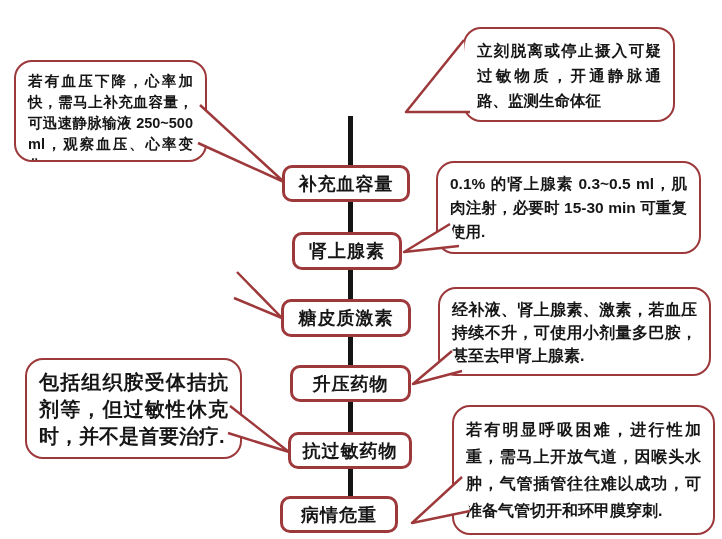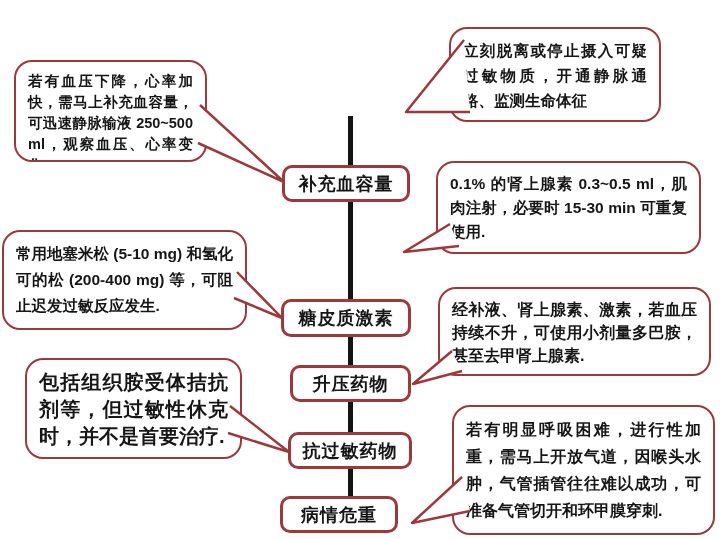--- a/index.html
+++ b/index.html
@@ -48,21 +48,21 @@
     box-sizing: border-box;
     background: #ffffff;
     border: 2.5px solid #9d383b;
     border-radius: 18px;
     padding: 9px 12px;
     font-weight: 700; color: #161616;
     text-align: justify;
     z-index: 2;
     overflow: hidden;
   }
-  .c-r1 { left: 449px; top:  27px; width: 212px; height:  95px; font-size: 15.5px; line-height: 25px; }
+  .c-r1 { left: 463px; top:  27px; width: 212px; height:  95px; font-size: 15.5px; line-height: 25px; }
   .c-l1 { left:  14px; top:  60px; width: 193px; height: 102px; font-size: 14.5px; line-height: 21px; }
   .c-r2 { left: 436px; top: 161px; width: 265px; height:  93px; font-size: 15.5px; line-height: 24px; }
   .c-l2 { left:   2px; top: 230px; width: 245px; height: 100px; font-size: 15.5px; line-height: 26px; }
   .c-r3 { left: 438px; top: 287px; width: 273px; height:  89px; font-size: 16px; line-height: 23px; }
   .c-l3 { left:  25px; top: 358px; width: 217px; height: 101px; font-size: 20px;   line-height: 27px; }
   .c-r4 { left: 452px; top: 405px; width: 263px; height: 130px; font-size: 16px;   line-height: 27px; }
 
   
   .tails {
     position: absolute; left: 0; top: 0;
@@ -77,36 +77,34 @@
   }
 </style>
 </head>
 <body>
 
 <div id="canvas">
 
   <div class="vline"></div>
 
   <div class="node n1">补充血容量</div>
+  <div class="node n2">肾上腺素</div>
   <div class="node n3">糖皮质激素</div>
   <div class="node n4">升压药物</div>
   <div class="node n5">抗过敏药物</div>
   <div class="node n6">病情危重</div>
 
   <div class="callout c-r1">
     <span>立刻脱离或停止摄入可疑过敏物质，开通静脉通路、监测生命体征</span>
   </div>
   <div class="callout c-l1">
     <span>若有血压下降，心率加快，需马上补充血容量，可迅速静脉输液 250~500 ml，观察血压、心率变化.</span>
   </div>
   <div class="callout c-r2">
     <span>0.1% 的肾上腺素 0.3~0.5 ml，肌肉注射，必要时 15-30 min 可重复使用.</span>
-  </div>
-  <div class="callout c-l2">
-    <span>常用地塞米松 (5-10 mg) 和氢化可的松 (200-400 mg) 等，可阻止迟发过敏反应发生.</span>
   </div>
   <div class="callout c-r3">
     <span>经补液、肾上腺素、激素，若血压持续不升，可使用小剂量多巴胺，甚至去甲肾上腺素.</span>
   </div>
   <div class="callout c-l3">
     <span>包括组织胺受体拮抗剂等，但过敏性休克时，并不是首要治疗.</span>
   </div>
   <div class="callout c-r4">
     <span>若有明显呼吸困难，进行性加重，需马上开放气道，因喉头水肿，气管插管往往难以成功，可准备气管切开和环甲膜穿刺.</span>
   </div>

